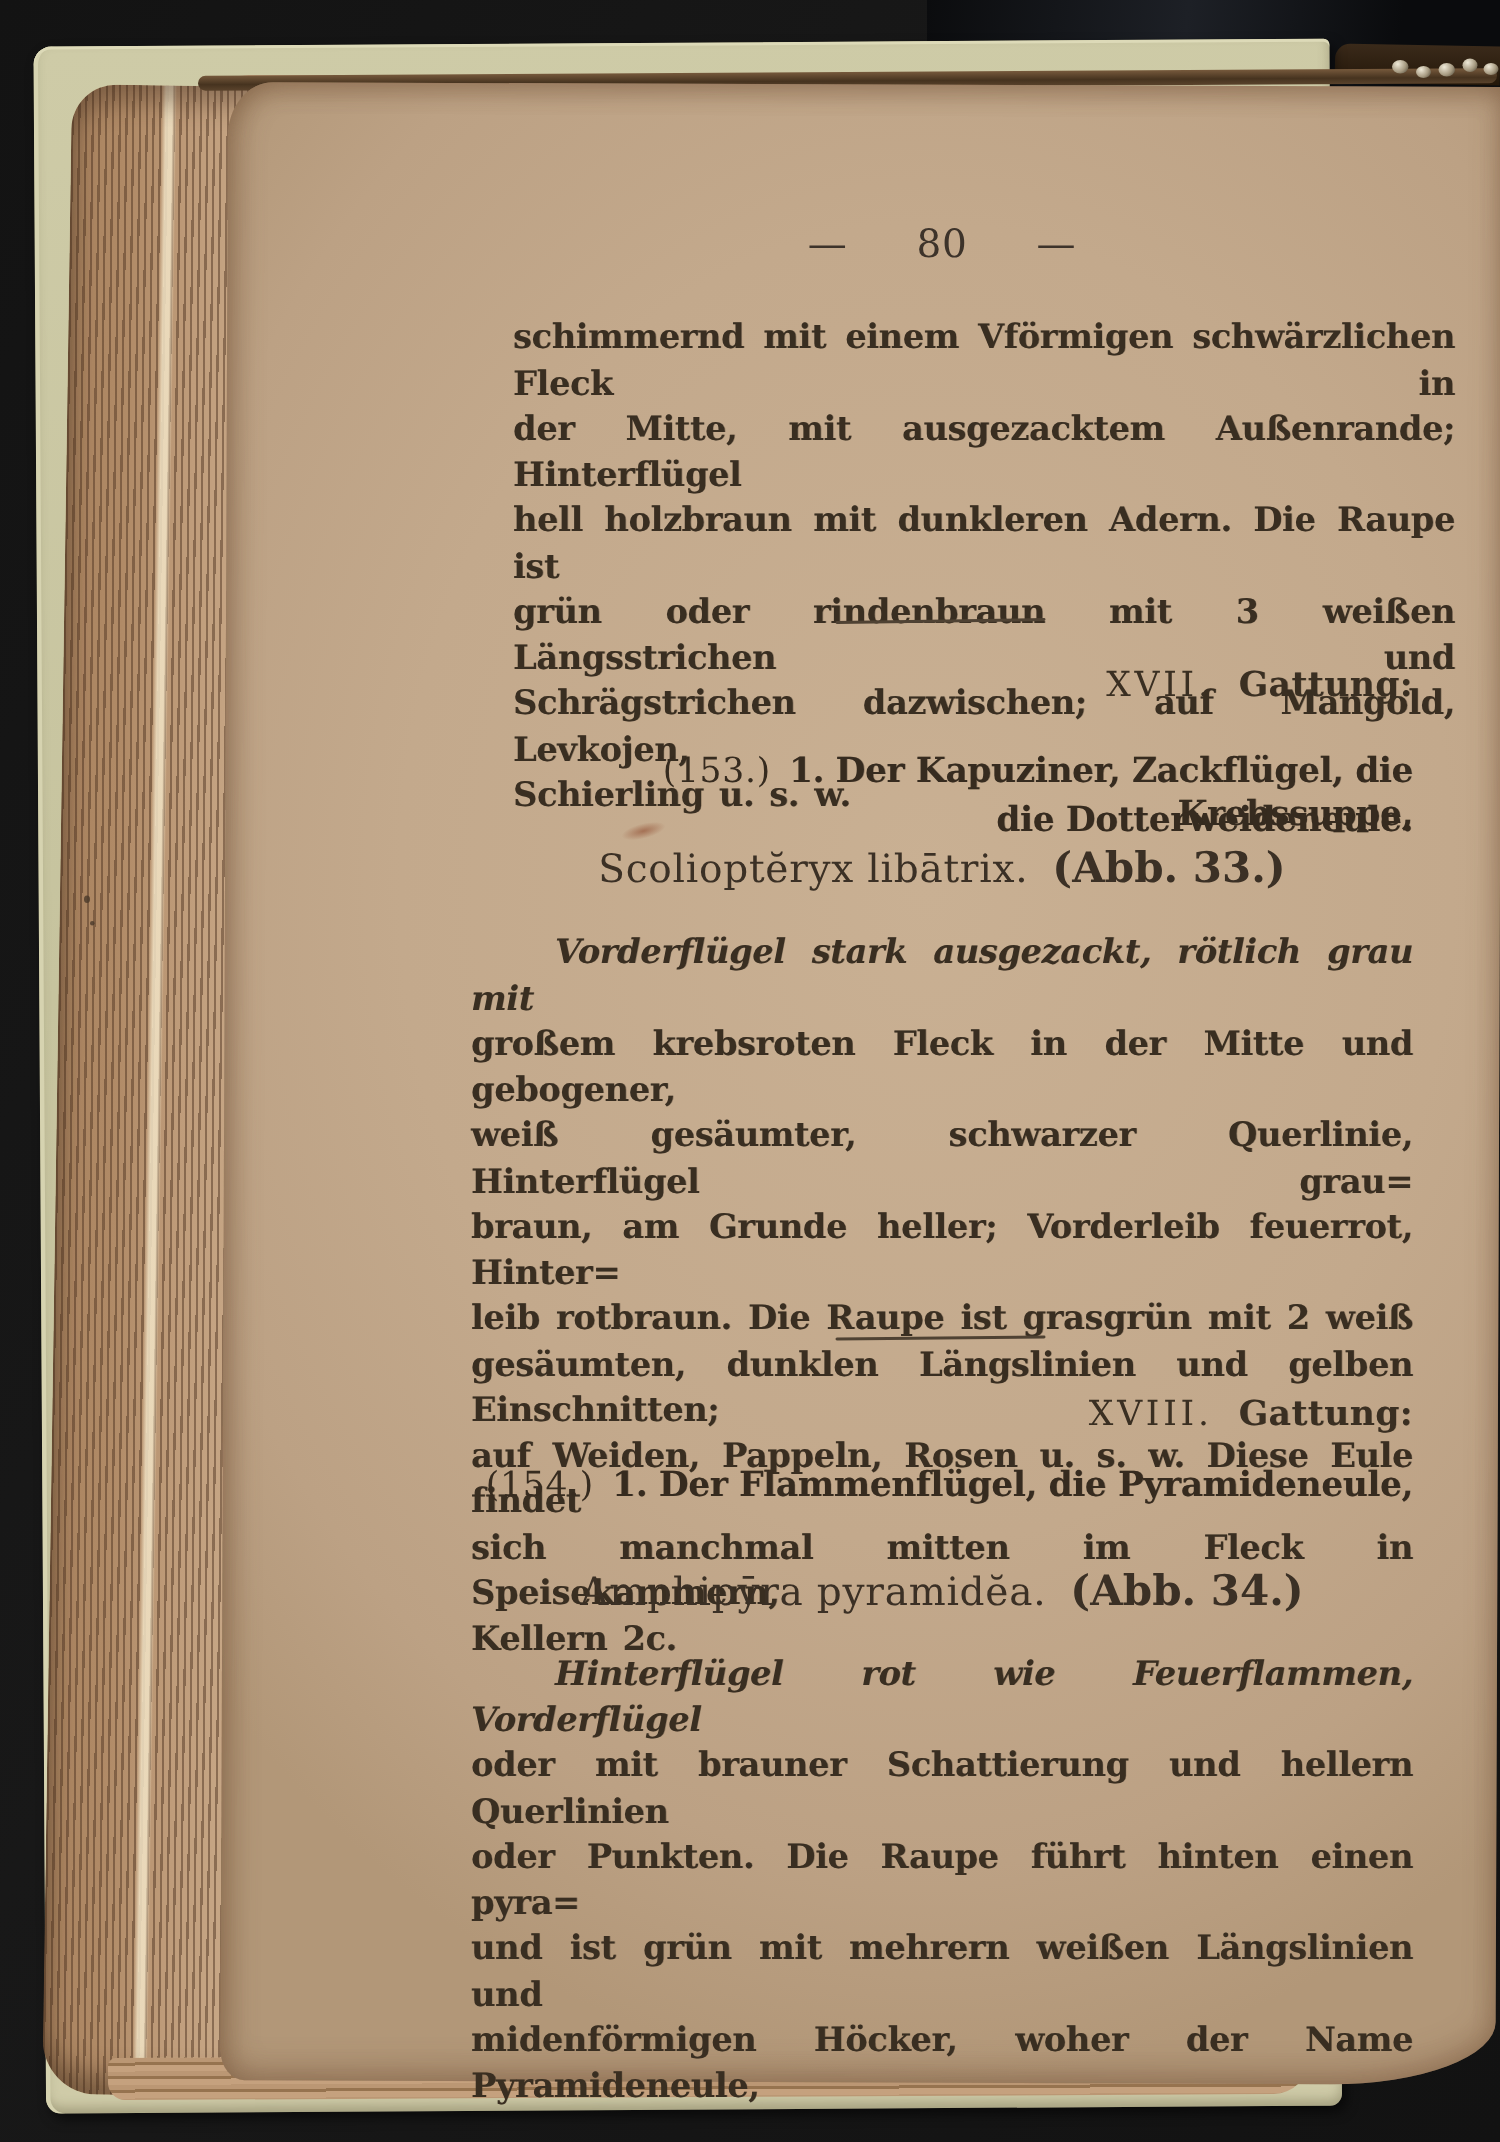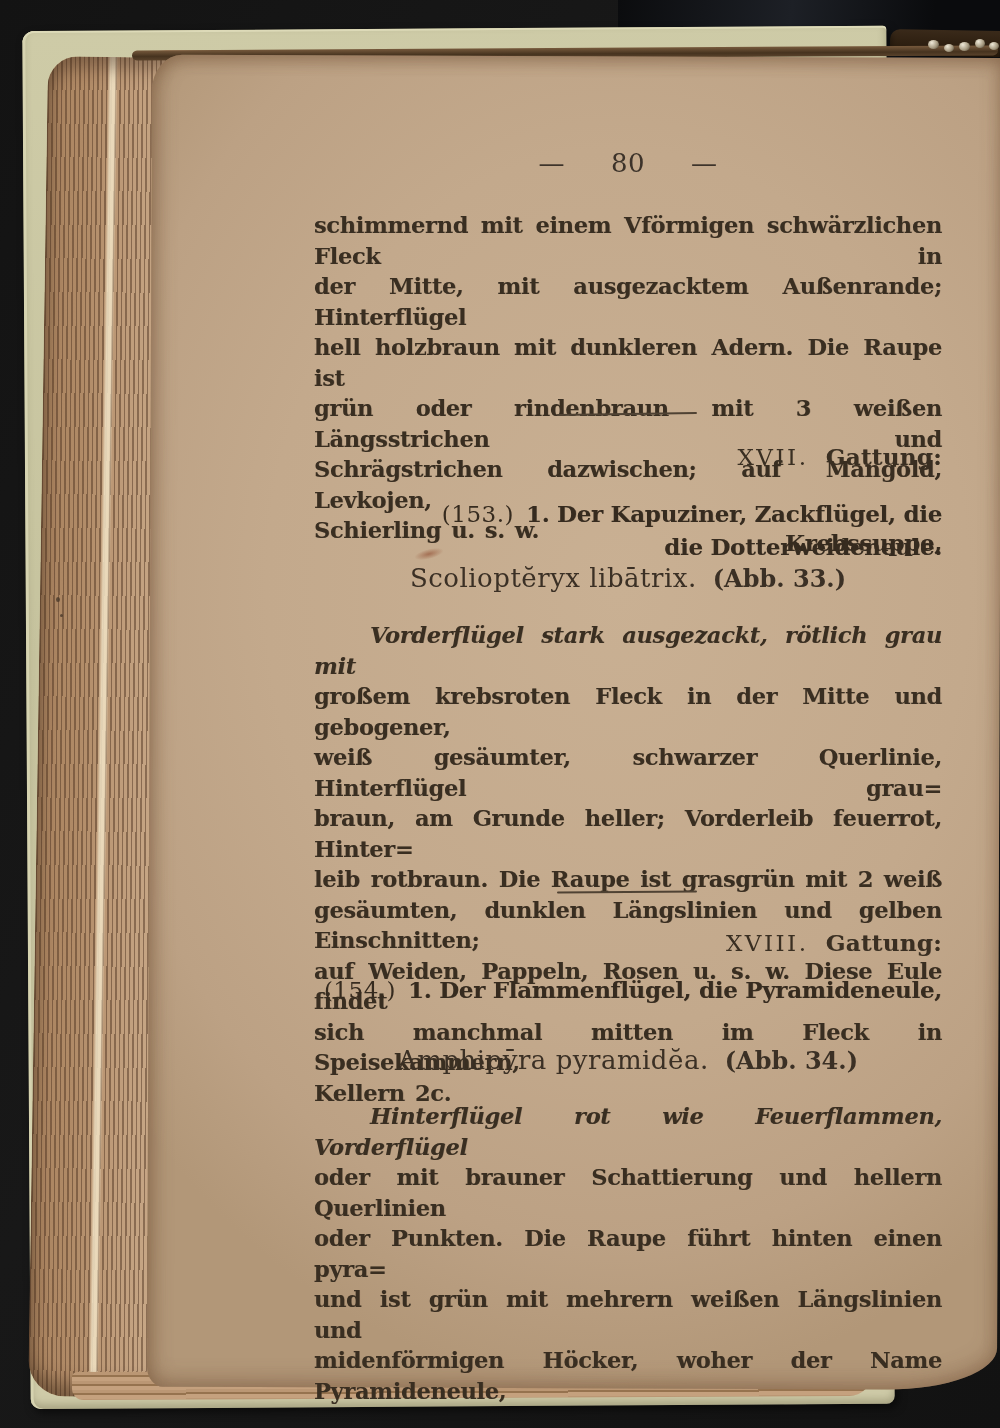--- a/index.html
+++ b/index.html
@@ -90,37 +90,37 @@
   }
   .para{
     position:absolute;left:314px;width:628px;
     font-size:22.5px;line-height:30.5px;font-weight:700;
     letter-spacing:-.3px;word-spacing:2.5px;color:#392e21;
     text-shadow:.4px .3px .4px rgba(57,46,33,.35);
   }
   .tline{text-align:justify;text-align-last:justify;}
   .para.no-just-last .tline:last-child{text-align-last:left;}
   .para.ind .tline:first-child{text-indent:56px;font-style:italic;}
-  .p1{top:210px;}.p2{top:620px;}.p3{top:1101px;}
+  .p1{top:210px;margin-left:28px;}.p2{top:620px;}.p3{top:1101px;}
   .rule{position:absolute;left:557px;width:140px;height:2px;background:#4f4233;border-radius:1px;}
   .r1{top:413px;transform:rotate(-.8deg);}
   .r2{top:891px;transform:rotate(-.5deg);}
   .heading{position:absolute;left:314px;width:628px;text-align:right;font-size:23px;color:#3a2f22;line-height:1.15;}
   .heading .roman{font-weight:500;letter-spacing:2.5px;margin-right:10px;}
   .heading .gword{font-weight:700;letter-spacing:.3px;text-shadow:.4px .3px .4px rgba(57,46,33,.35);}
   .g1{top:444px;}.g2{top:930px;}
   .title{
     position:absolute;left:314px;width:628px;text-align:right;
     font-size:23px;font-weight:700;letter-spacing:-.3px;color:#362b1f;line-height:1.2;
     text-shadow:.4px .3px .4px rgba(54,43,31,.35);
   }
   .title .idx{font-weight:500;letter-spacing:.5px;margin-right:12px;text-shadow:none;}
   .t1a{top:500px;}.t1b{top:533px;}.t2a{top:976px;}.t2b{top:1009px;}
   .latin{position:absolute;left:314px;width:628px;text-align:center;font-size:26px;font-weight:500;letter-spacing:.5px;color:#3b3025;line-height:1.1;}
-  .latin .figref{margin-left:16px;font-weight:700;letter-spacing:0;font-size:24px;}
+  .latin .figref{margin-left:16px;font-weight:700;letter-spacing:0;font-size:28px;}
   .l1{top:564px;}.l2{top:1046px;}
 </style>
 </head>
 <body>
 
 <div class="stage">
 
   <div class="binding"></div>
   <div class="binding-band"></div>
 

